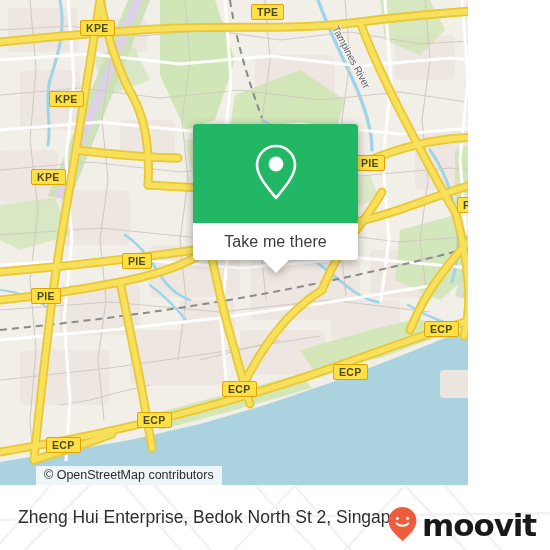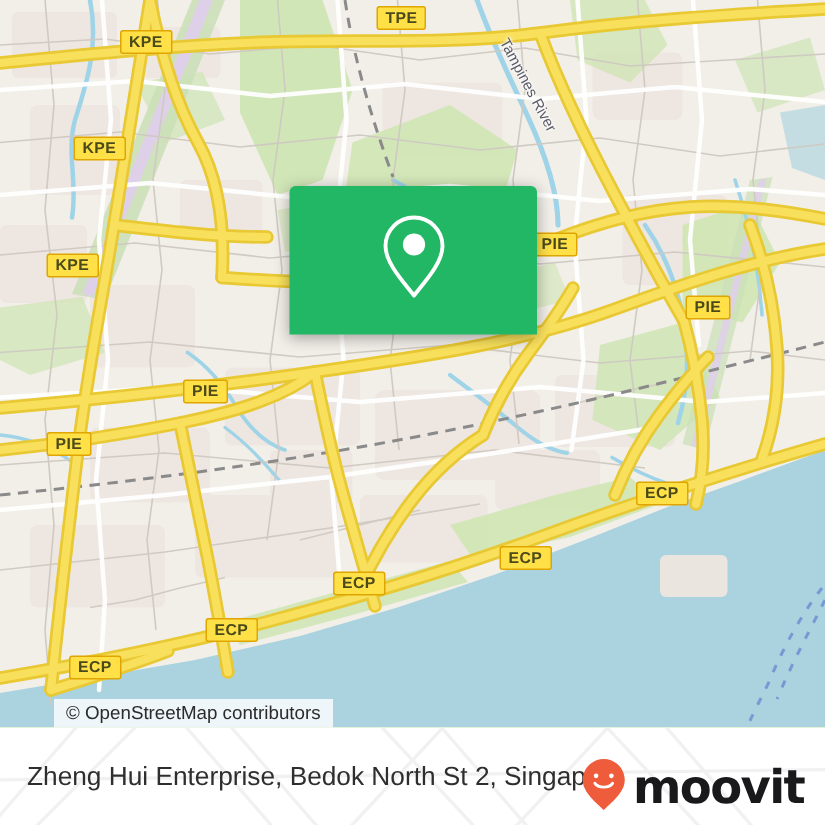--- a/index.html
+++ b/index.html
@@ -4,21 +4,21 @@
 <style>
   html,body{margin:0;padding:0;}
   body{
     width:550px;height:550px;overflow:hidden;
     font-family:"Liberation Sans", sans-serif;
     background:#ffffff;
   }
   #root{position:relative;width:550px;height:550px;overflow:hidden;background:#fff;}
 
   
-  .map{position:absolute;left:0;top:0;width:550px;height:485px;overflow:hidden;background:#84cc16;}
+  .map{position:absolute;left:0;top:0;width:468px;height:485px;overflow:hidden;background:#84cc16;}
   .map-svg{position:absolute;left:0;top:0;}
 
   
   .shield{
     position:absolute;
     background:#ffe047;
     border:1.6px solid #e0a500;
     border-radius:2px;
     color:#4a4a1a;
     font-weight:bold;
@@ -304,20 +304,24 @@
     <div class="river-label" style="left:340px;top:24px;transform:rotate(62deg);transform-origin:left top;">Tampines River</div>
 
     <div class="card">
       <div class="card-top">
         <span class="pin-icon">
           <svg width="46" height="58" viewBox="0 0 46 58" fill="none">
             <path d="M23 3 C12.5 3 4 11.5 4 22 C4 33 15 45 23 55 C31 45 42 33 42 22 C42 11.5 33.5 3 23 3 Z" stroke="#ffffff" stroke-width="2.6" fill="none" stroke-linejoin="round"></path>
             <circle cx="23" cy="21" r="7.4" fill="#ffffff"></circle>
           </svg>
         </span>
+      </div>
+      <div class="card-bottom">
+        <span class="card-label">Take me there</span>
+        <span class="card-tail"></span>
       </div>
     </div>
 
     <div class="attrib">© OpenStreetMap contributors</div>
   </div>
 
   <div class="footer">
     <svg class="footer-wm" width="550" height="65" viewBox="0 0 550 65">
       <g stroke="#f1f1f1" stroke-width="2.2" fill="none">
         <path d="M-10,70 L55,-5"></path>

